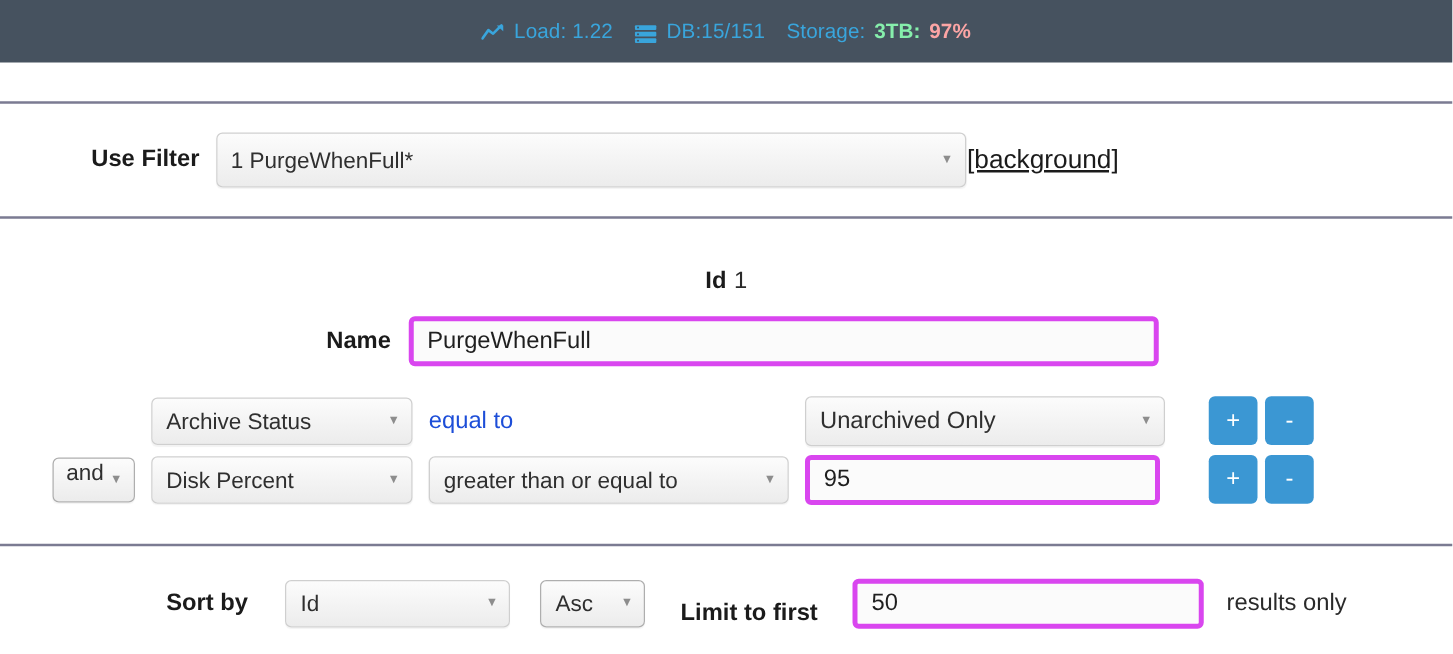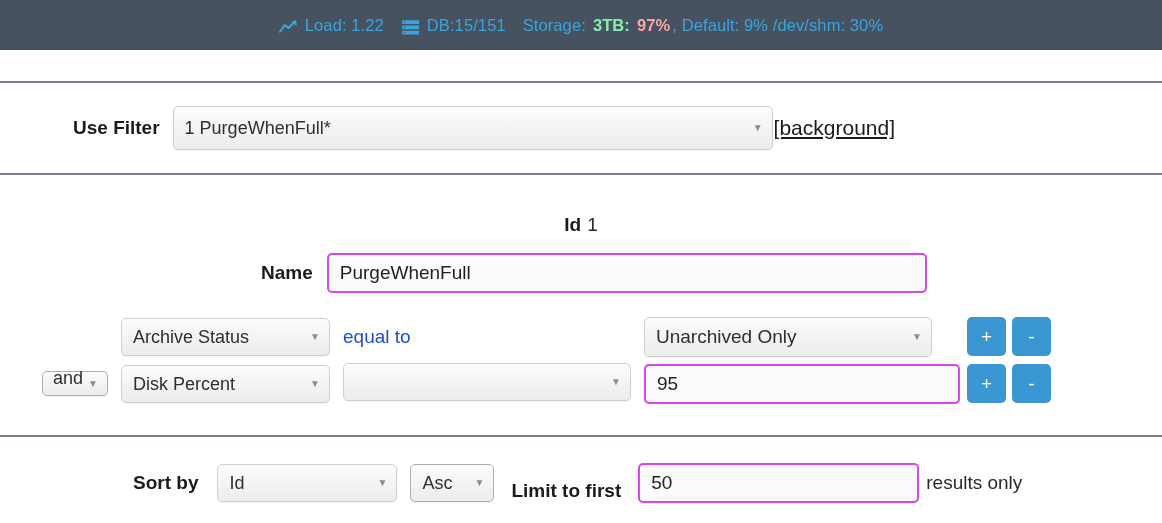--- a/index.html
+++ b/index.html
@@ -84,21 +84,21 @@
     color: #8d8d8d;
     font-size: 10px;
     line-height: 1;
     pointer-events: none;
   }
   .sel.bordered {
     border: 1px solid #aeaeae;
   }
 
   .txtinput {
-    border: 2px solid #d946ef;
+    border: 4px solid #d946ef;
     border-radius: 5px;
     background: #fbfbfb;
     color: #1f1f1f;
     font-family: "Liberation Sans", sans-serif;
     font-size: 19px;
     padding: 0 11px;
     height: 40px;
     outline: none;
   }
 
@@ -144,33 +144,33 @@
   #name-line .lbl-bold { margin-right: 14px; }
   #name-input { width: 600px; }
 
   #cond-rows { margin-top: 20px; }
   .cond-row {
     display: flex;
     align-items: center;
     height: 47px;
   }
   .conj-slot { width: 121px; display: flex; justify-content: flex-end; padding-right: 13px; }
-  .conj-sel  { font-size: 18px; height: 25px; padding: 0 24px 12px 10px; }
+  .conj-sel  { font-size: 18px; height: 36px; padding: 0 24px 12px 10px; }
   .field-slot { width: 222px; }
   .field-sel  { width: 209px; }
   .op-slot { width: 301px; }
   .op-sel  { width: 288px; }
   .op-text { font-size: 19px; color: #1d4ed8; }
   .val-slot { width: 290px; }
   .val-sel  { width: 288px; height: 40px; font-size: 19px; }
-  .val-input { width: 316px; }
+  .val-input { width: 284px; }
   .btn-slot { display: flex; gap: 6px; padding-left: 33px; }
 
   #sort-band { height: 91px; display: flex; align-items: center; }
-  #sort-inner { display: flex; align-items: center; margin-left: 133px; gap: 5px; }
+  #sort-inner { display: flex; align-items: center; margin-left: 133px; gap: 16px; }
   #sort-inner > * { flex: none; }
   #sort-by-label { margin-right: 14px; }
   #sort-field-sel { width: 180px; height: 38px; }
   #sort-dir-sel { width: 84px; height: 38px; margin-left: 8px; }
   #limit-label { margin-left: 12px; margin-right: 12px; margin-top: 16px; }
   #limit-input { width: 281px; }
   #results-label { margin-left: 2px; }
 </style>
 </head>
 <body>
@@ -201,21 +201,20 @@
     </span>
     <span>DB:15/151</span>
   </div>
 
   <span class="stat-sep"></span>
 
   <div class="stat-group">
     <span class="txt-blue">Storage:</span>
     <span class="txt-amber">3TB:</span>
     <span class="txt-orange">97%</span>
-    <span class="txt-blue" style="margin-left:-5px;">, Default: 9% /dev/shm: 30%</span>
   </div>
 </div>
 
 <div class="divider" style="margin-top:31px;"></div>
 
 <div class="band" id="use-filter-band">
   <div id="use-filter-inner">
     <span class="lbl-bold">Use Filter</span>
     <span class="sel" id="filter-select">
       <span>1 PurgeWhenFull*</span>
@@ -271,20 +270,21 @@
         </span>
       </div>
       <div class="field-slot">
         <span class="sel field-sel">
           <span>Disk Percent</span>
           <span class="caret">▼</span>
         </span>
       </div>
       <div class="op-slot">
         <span class="sel op-sel">
+          <span>greater than or equal to</span>
           <span class="caret">▼</span>
         </span>
       </div>
       <div class="val-slot">
         <input class="txtinput val-input" type="text" value="95" style="">
       </div>
       <div class="btn-slot">
         <button class="btn-sq">+</button>
         <button class="btn-sq">-</button>
       </div>

